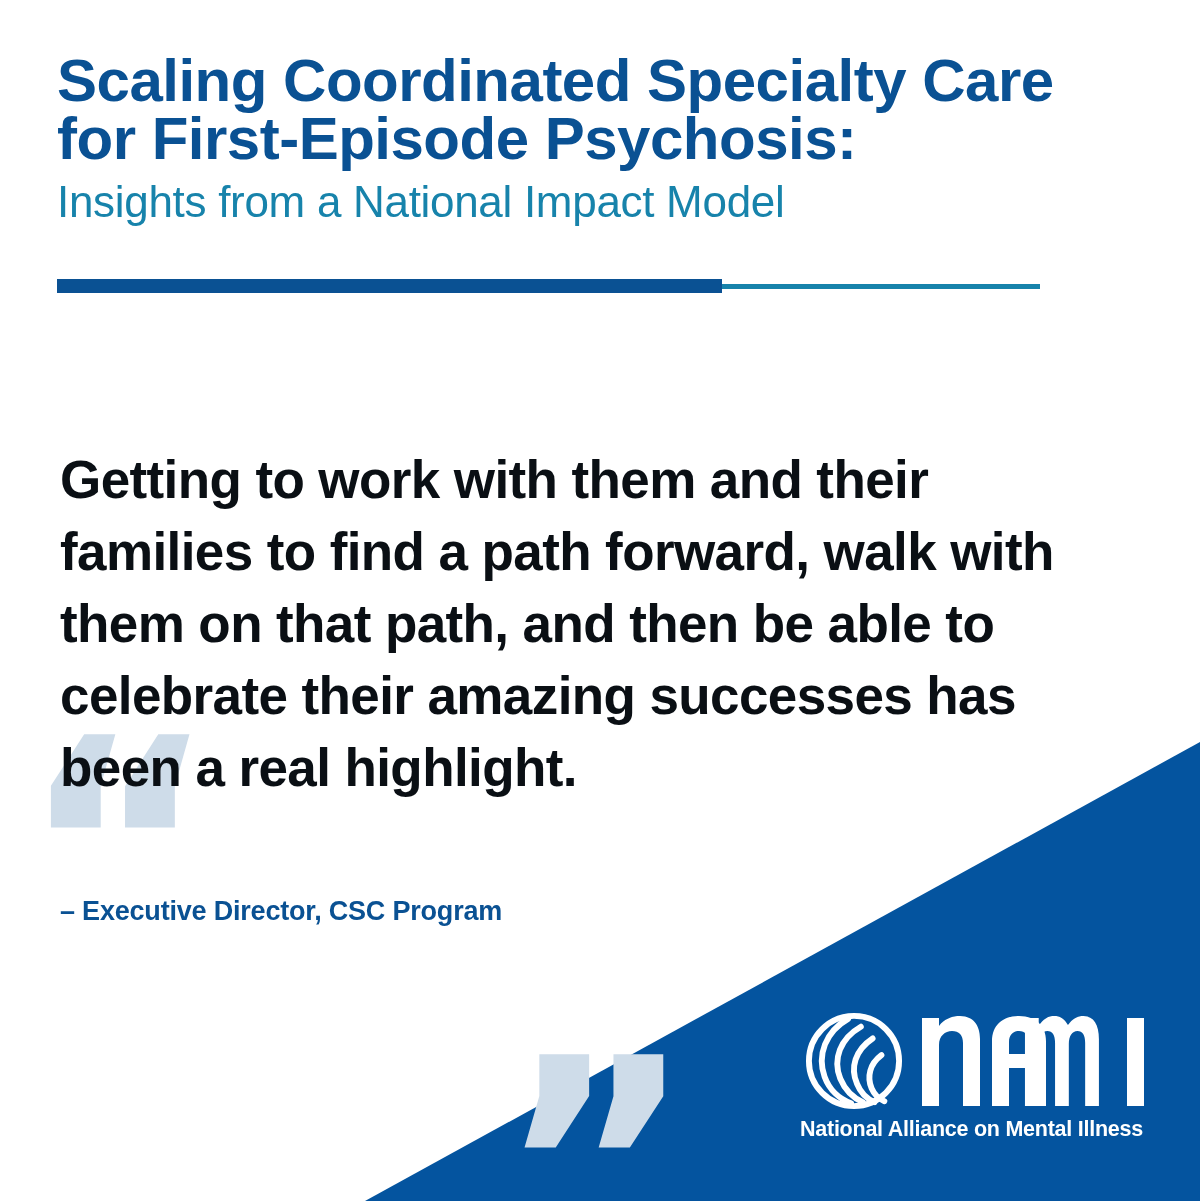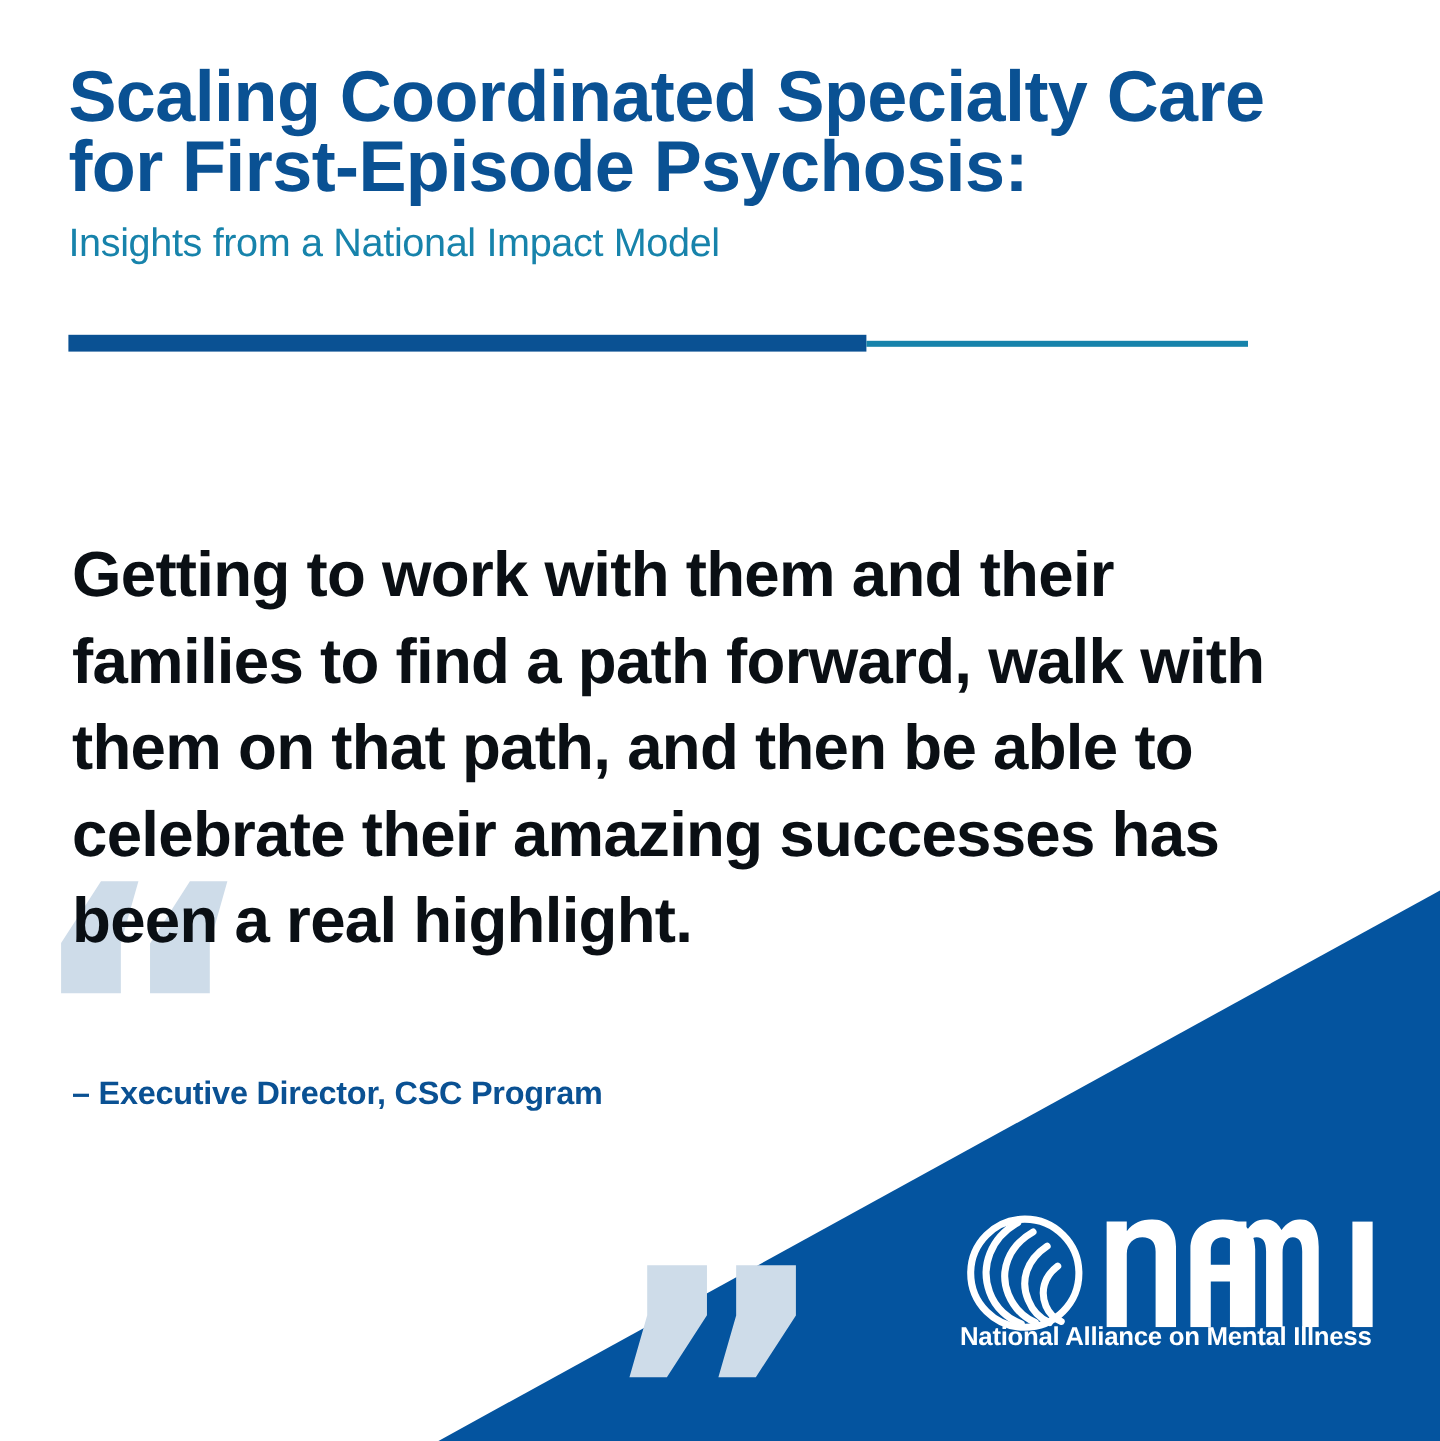--- a/index.html
+++ b/index.html
@@ -29,21 +29,21 @@
     font-size: 60px;
     line-height: 58px;
     letter-spacing: -0.5px;
     color: #0A5193;
     margin: 0;
     white-space: pre-line;
   }
   #title-sub {
     font-family: "Liberation Sans", sans-serif;
     font-weight: normal;
-    font-size: 33px;
+    font-size: 44px;
     line-height: 56px;
     letter-spacing: -0.3px;
     color: #1783AB;
     margin: 6px 0 0 0;
   }
 
   
   #divider {
     position: absolute;
     left: 57px;
@@ -149,21 +149,21 @@
   #logo-wordmark {
     position: absolute;
     left: 122px;
     top: 4px;
     width: 222px;
     height: 90px;
   }
   #logo-tagline {
     position: absolute;
     left: 0px;
-    top: 90px;
+    top: 105px;
     margin: 0;
     font-family: "Liberation Sans", sans-serif;
     font-weight: bold;
     font-size: 21.5px;
     letter-spacing: -0.25px;
     color: #ffffff;
     white-space: nowrap;
   }
 </style>
 </head>

